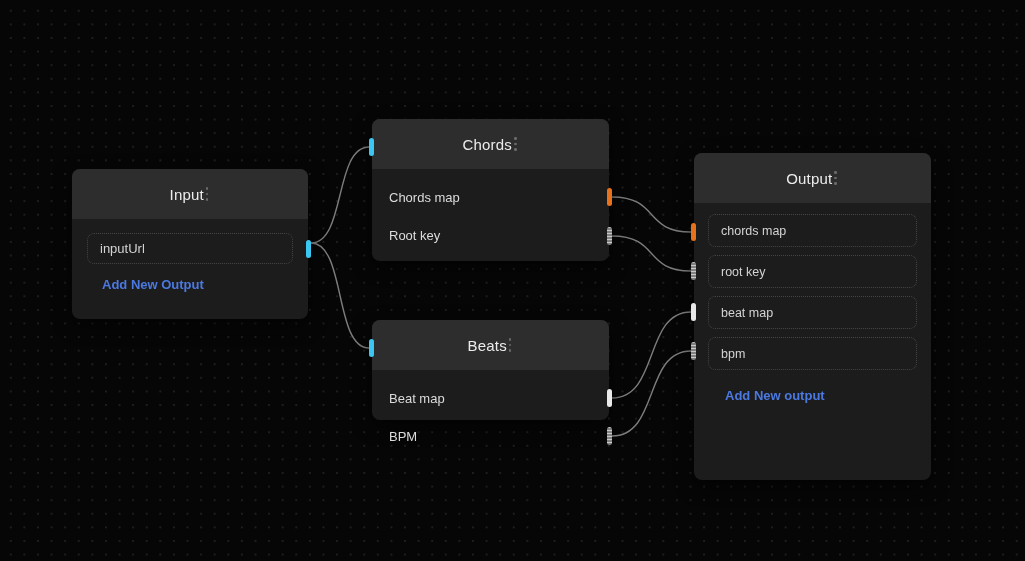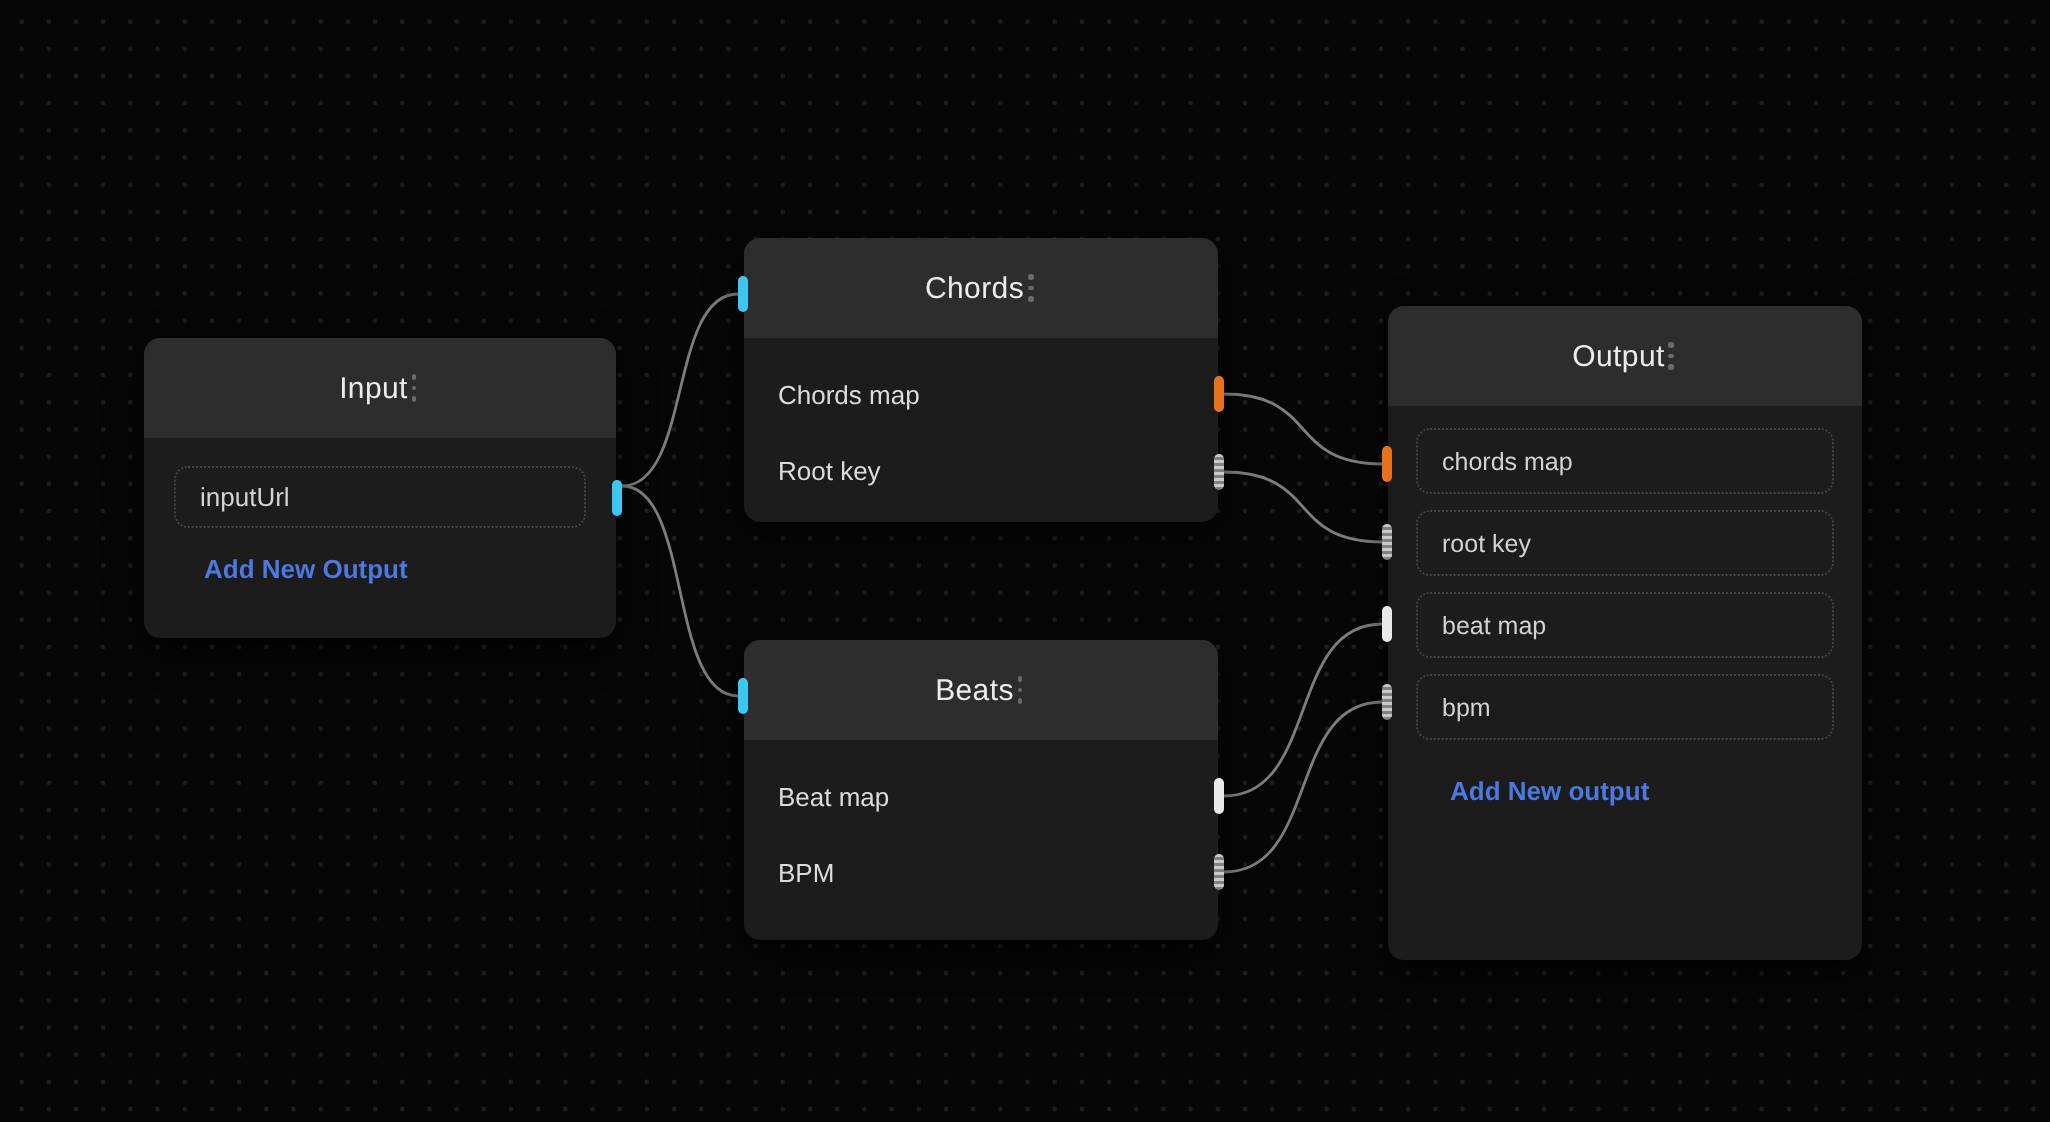--- a/index.html
+++ b/index.html
@@ -111,21 +111,21 @@
     </div>
     <div class="node-body">
       <div class="node-row">Chords map</div>
       <div class="node-row">Root key</div>
     </div>
     <span class="port left cyan" style="top:19px;"></span>
     <span class="port right orange" style="top:69px;"></span>
     <span class="port right gray" style="top:108px;"></span>
   </div>
 
-  <div class="node" style="left:372px;top:320px;width:237px;height:150px;">
+  <div class="node" style="left:372px;top:320px;width:237px;height:100px;">
     <div class="node-header">
       <span class="node-title">Beats</span>
       <span class="kebab">
           <i></i>
           <i></i>
           <i></i>
         </span>
     </div>
     <div class="node-body">
       <div class="node-row">Beat map</div>

